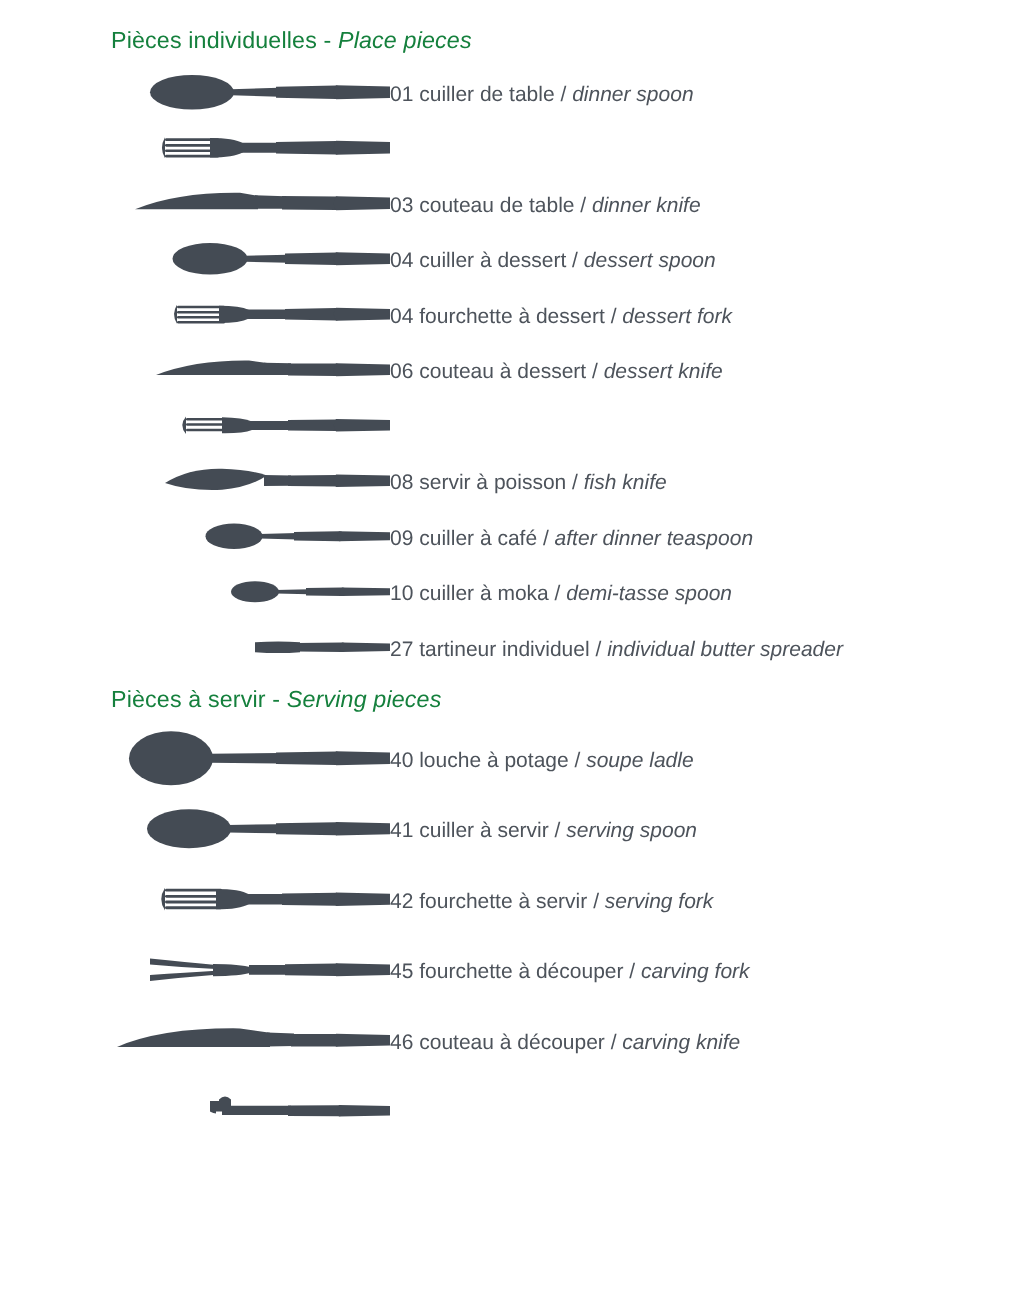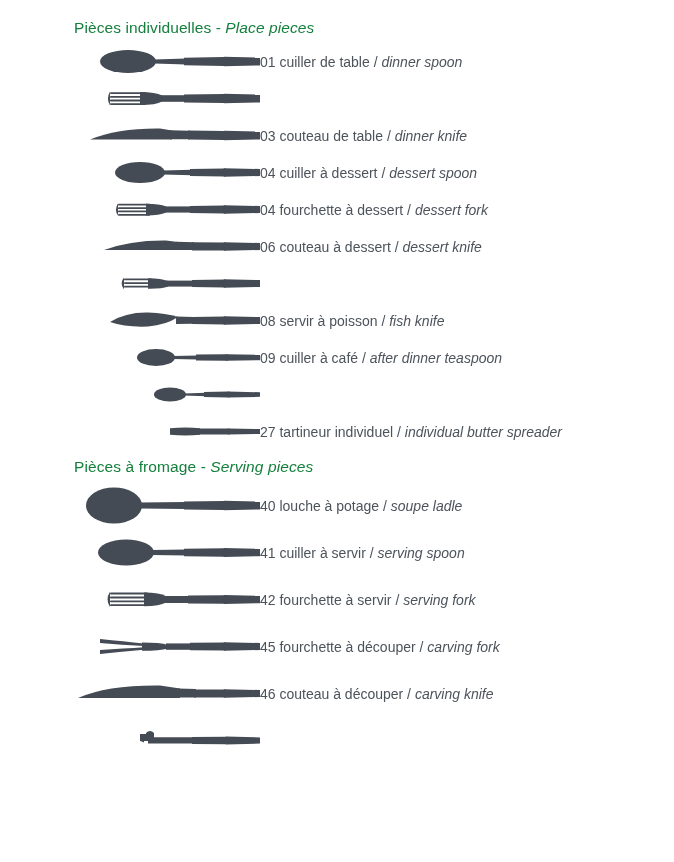--- a/index.html
+++ b/index.html
@@ -243,20 +243,24 @@
         <div class="piece-wrap">
           <svg viewBox="0 0 186 37" xmlns="http://www.w3.org/2000/svg">
             <g fill="#444b54">
               <ellipse cx="96" cy="18.5" rx="16" ry="7"></ellipse>
               <path d="M110 17.4 L132 16.8 L132 20.2 L110 19.6 Z"></path>
               <path d="M130 16 L154 15.6 Q157 15.6 157 18.5 Q157 21.4 154 21.4 L130 21 Z"></path>
               <path d="M154 15.6 L186 16.2 Q187.6 18.5 186 20.8 L154 21.4 Q151.6 18.5 154 15.6 Z"></path>
             </g>
           </svg>
         </div>
+        <div class="label">
+          <span class="num">10</span>
+          <span class="fr">cuiller à moka</span><span> / </span><span class="en">demi-tasse spoon</span>
+        </div>
       </div>
 
       <div class="row">
         <div class="piece-wrap">
           <svg viewBox="0 0 186 37" xmlns="http://www.w3.org/2000/svg">
             <g fill="#444b54">
               <path d="M96 15.2 Q112 14 126 15.2 L126 21.8 Q112 23 96 21.8 Z"></path>
               <path d="M124 15.6 L154 15.4 Q157 15.4 157 18.5 Q157 21.6 154 21.6 L124 21.4 Z"></path>
               <path d="M154 15.4 L186 16 Q187.8 18.5 186 21 L154 21.6 Q151.4 18.5 154 15.4 Z"></path>
             </g>
@@ -266,21 +270,21 @@
           <span class="num">27</span>
           <span class="fr">tartineur individuel</span><span> / </span><span class="en">individual butter spreader</span>
         </div>
       </div>
 
     </div>
   </div>
 
   <div class="section sec2">
     <div class="section-title" id="sec2-title">
-      <span class="fr">Pièces à fromage</span><span class="sep"> - </span><span class="en">Serving pieces</span>
+      <span class="fr">Pièces à servir</span><span class="sep"> - </span><span class="en">Serving pieces</span>
     </div>
 
     <div class="rows">
 
       <div class="row">
         <div class="piece-wrap">
           <svg viewBox="0 0 186 47" xmlns="http://www.w3.org/2000/svg">
             <g fill="#444b54">
               <ellipse cx="40" cy="23.5" rx="28" ry="18"></ellipse>
               <path d="M66 20.5 L112 20 L112 27 L66 26.5 Z"></path>

